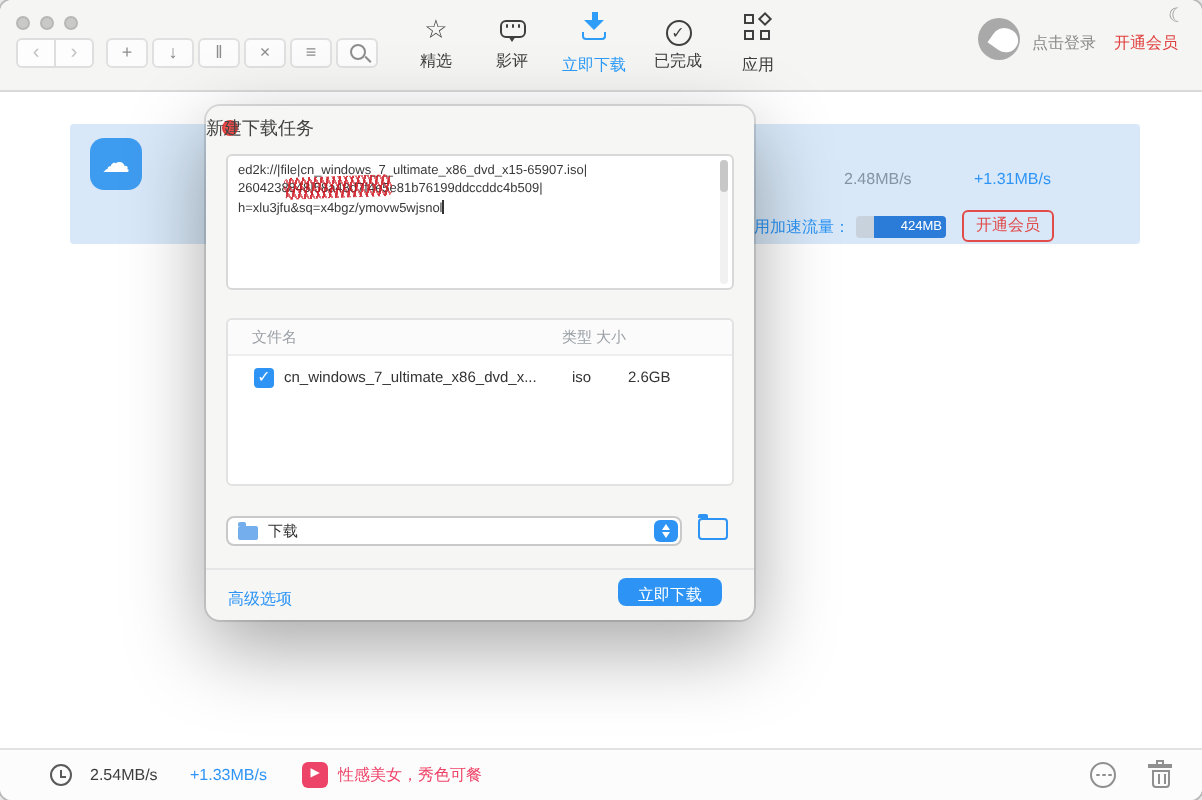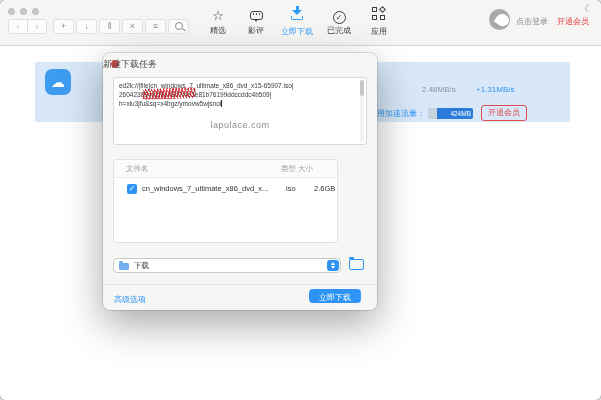--- a/index.html
+++ b/index.html
@@ -54,21 +54,21 @@
   .dtitle{position:absolute;left:0;top:5px;width:274px;font-size:9px;color:#434343;}
   .urlbox{position:absolute;left:10px;top:24px;width:254px;height:68px;background:#fff;border:1px solid #d8d8d8;border-radius:3px;box-sizing:border-box;}
   .uline{position:absolute;left:5px;font-size:6.5px;color:#3a3a3a;white-space:nowrap;letter-spacing:0;}
   .caret{display:inline-block;width:1px;height:7px;background:#333;vertical-align:-1px;}
   .wmark{position:absolute;left:0;top:42px;width:100%;text-align:center;font-size:9px;color:#8f8f8f;letter-spacing:.5px;}
   .sbtrack{position:absolute;right:2px;top:2px;width:4px;height:62px;background:#f1f1f1;border-radius:2px;}
   .sbthumb{position:absolute;left:0;top:0;width:4px;height:16px;background:#c7c7c7;border-radius:2px;}
   .scribble{position:absolute;left:28px;top:10px;width:54px;height:11px;transform:rotate(-2deg);border-radius:3px;opacity:.88;
      background:repeating-linear-gradient(105deg,rgba(205,18,28,.95) 0 1px,transparent 1px 3px),
                 repeating-linear-gradient(62deg,rgba(205,18,28,.7) 0 1px,transparent 1px 2.6px);}
-  .filepanel{position:absolute;left:10px;top:106px;width:225px;height:84px;background:#fff;border:1px solid #e2e2e2;border-radius:3px;box-sizing:border-box;}
+  .filepanel{position:absolute;left:10px;top:106px;width:254px;height:84px;background:#fff;border:1px solid #e2e2e2;border-radius:3px;box-sizing:border-box;}
   .fhead{position:absolute;left:0;top:0;width:100%;height:18px;background:#fbfbfb;border-bottom:1px solid #eee;box-sizing:border-box;border-radius:3px 3px 0 0;}
   .fcol{position:absolute;top:0;font-size:7.5px;color:#9aa0a6;line-height:18px;}
   .frow{position:absolute;left:0;top:18px;width:100%;height:22px;}
   .fcell{position:absolute;top:0;font-size:7.5px;color:#333;line-height:22px;white-space:nowrap;}
   .cbx{position:absolute;left:13px;top:6px;width:10px;height:10px;background:#2d94f5;border-radius:2px;color:#fff;font-size:8px;line-height:10px;text-align:center;}
   .selectbox{position:absolute;left:10px;top:205px;width:228px;height:15px;background:#fff;border:1px solid #c9c9c9;border-radius:4px;box-sizing:border-box;}
   .minifolder{position:absolute;left:5px;top:3.5px;width:10px;height:7px;background:#74aeec;border-radius:1px;}
   .minifolder:before{content:'';position:absolute;left:0;top:-2px;width:4px;height:2px;background:#74aeec;border-radius:1px 1px 0 0;}
   .sellabel{position:absolute;left:20px;top:0;font-size:7.5px;color:#333;line-height:14px;}
   .stepper{position:absolute;right:1px;top:1px;width:12px;height:11px;background:#2d94f5;border-radius:3px;}
@@ -142,39 +142,38 @@
       </span>
     <span class="toptext" style="left:516px;top:17px;color:#8a8a8a;">点击登录</span>
     <span class="toptext" style="left:557px;top:17px;color:#e0413f;">开通会员</span>
     <span class="moon" style="left:584px;top:3px;">☾</span>
   </div>
 
   <div class="content">
     <div class="taskrow">
       <span class="cloudico">☁</span>
       <span class="speedtxt" style="left:387px;top:23px;color:#8593a2;">2.48MB/s</span>
-      <span class="speedtxt" style="left:441px;top:23px;color:#2d94f5;text-align:center;">+1.31MB/s</span>
+      <span class="speedtxt" style="left:452px;top:23px;color:#2d94f5;text-align:center;">+1.31MB/s</span>
       <span class="speedtxt" style="left:342px;top:47px;color:#2d94f5;">用加速流量：</span>
       <span class="pbar">
         <span class="pfill">424MB</span>
       </span>
       <span class="vipbtn">开通会员</span>
     </div>
   </div>
 
   <div class="dialog">
     <span class="closedot"></span>
     <div class="dtitle">新建下载任务</div>
 
     <div class="urlbox">
       <span class="uline" style="top:4px;">ed2k://|file|cn_windows_7_ultimate_x86_dvd_x15-65907.iso|</span>
       <span class="uline" style="top:13px;">2604238848|58a48d7f4e5e81b76199ddccddc4b509|</span>
       <span class="uline" style="top:22px;"><span>h=xlu3jfu&amp;sq=x4bgz/ymovw5wjsnol</span><span class="caret"></span></span>
       <span class="scribble"></span>
-      <div class="wmark">lapulace.com</div>
       <span class="sbtrack">
           <span class="sbthumb"></span>
         </span>
     </div>
 
     <div class="filepanel">
       <div class="fhead">
         <span class="fcol" style="left:12px;">文件名</span>
         <span class="fcol" style="left:167px;text-align:center;">类型</span>
         <span class="fcol" style="left:184px;">大小</span>
@@ -195,14 +194,31 @@
           <u></u>
         </span>
     </div>
     <span class="folderbtn"></span>
 
     <div class="ddivider"></div>
     <span class="advlink">高级选项</span>
     <span class="submitbtn">立即下载</span>
   </div>
 
+  <div class="statusbar">
+    <span class="clock"></span>
+    <span class="sbtext" style="left:45px;color:#3c3c3c;">2.54MB/s</span>
+    <span class="sbtext" style="left:95px;color:#2d94f5;">+1.33MB/s</span>
+    <span class="adicon">▶</span>
+    <span class="sbtext" style="left:169px;color:#ee4368;">性感美女，秀色可餐</span>
+    <span class="msgico">
+        <i></i>
+      </span>
+    <span class="trash">
+        <span class="hdl"></span>
+        <span class="lid"></span>
+        <span class="body">
+          <i></i>
+        </span>
+      </span>
+  </div>
 
 </div>
 
 </body></html>

